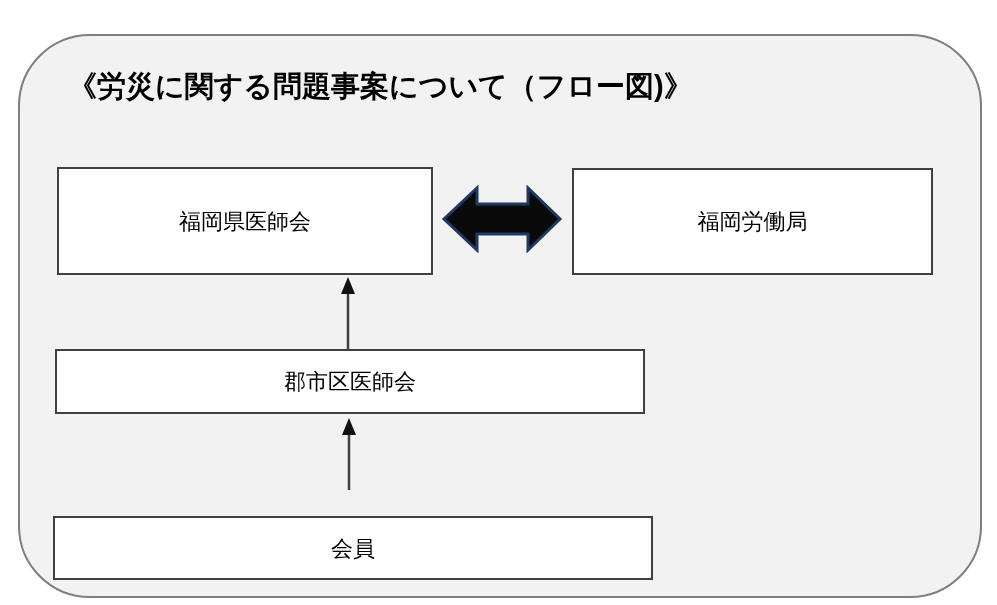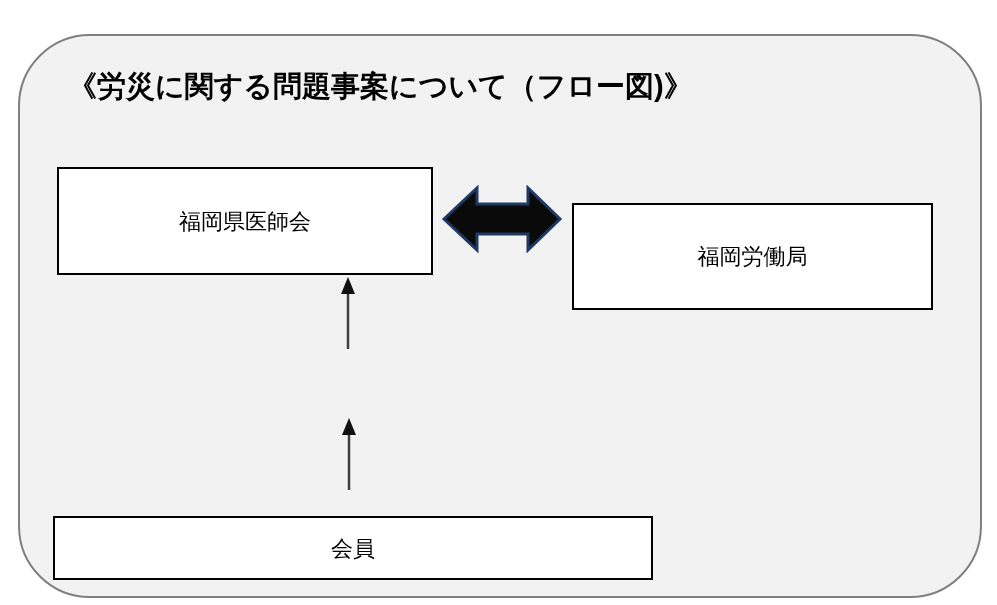--- a/index.html
+++ b/index.html
@@ -29,35 +29,35 @@
     font-weight: bold;
     font-size: 29px;
     line-height: 40px;
     color: #000000;
     letter-spacing: 0px;
     white-space: nowrap;
   }
   .node {
     position: absolute;
     background: #ffffff;
-    border: 2px solid #000000;
+    border: 2px solid #404040;
     display: flex;
     align-items: center;
     justify-content: center;
     text-align: center;
     font-family: "Liberation Serif", "DejaVu Serif", serif;
     color: #000000;
   }
   .node .line {
     font-size: 22px;
     line-height: 41px;
     white-space: nowrap;
   }
   .node-left   { left: 57px;  top: 155px; width: 376px; height: 108px; }
-  .node-right  { left: 572px; top: 156px; width: 361px; height: 107px; margin-top: 35px; }
+  .node-right  { left: 572px; top: 156px; width: 361px; height: 107px; }
   .node-middle { left: 55px;  top: 337px; width: 590px; height: 65px; }
   .node-bottom { left: 53px;  top: 480px; width: 600px; height: 64px; margin-top: 24px; }
   .dbl-arrow {
     position: absolute;
     left: 441px; top: 173px;
     width: 122px; height: 68px;
   }
   .vconn { position: absolute; width: 18px; }
   .vconn-1 { left: 339px; top: 265px; height: 72px; }
   .vconn-2 { left: 340px; top: 406px; height: 72px; }
@@ -72,20 +72,23 @@
   <div class="title">《労災に関する問題事案について（フロー図)》</div>
 
   <div class="node node-left">
     <div class="line">福岡県医師会</div>
   </div>
 
   <div class="node node-right">
     <div class="line">福岡労働局</div>
   </div>
 
+  <div class="node node-middle">
+    <div class="line">郡市区医師会</div>
+  </div>
 
   <div class="node node-bottom">
     <div class="line">会員</div>
   </div>
 
   <svg class="dbl-arrow" viewBox="0 0 122 68" xmlns="http://www.w3.org/2000/svg">
     <polygon points="3,34 36,3 36,19 87,19 87,3 119,34 87,65 87,49 36,49 36,65" fill="#0a0a0a" stroke="#1f3864" stroke-width="3" stroke-linejoin="miter"></polygon>
   </svg>
 
   <svg class="vconn vconn-1" viewBox="0 0 18 72" xmlns="http://www.w3.org/2000/svg">

